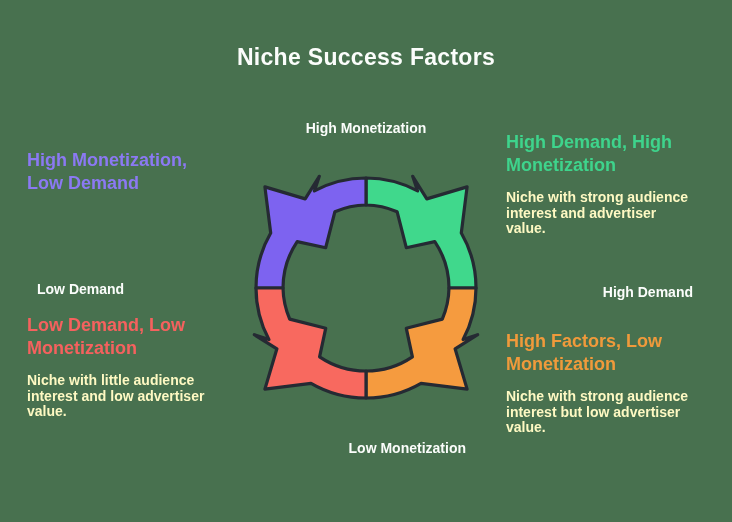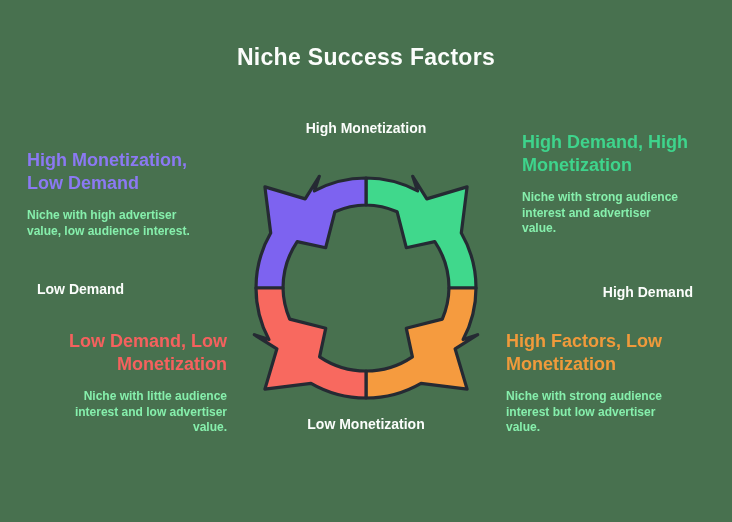--- a/index.html
+++ b/index.html
@@ -13,34 +13,34 @@
     text-align:center; font-size:23px; font-weight:bold;
     color:#fbfdfb; letter-spacing:0.3px;
   }
   svg { position:absolute; left:0; top:0; }
   .arc { stroke:#252a33; stroke-width:3.2; stroke-linejoin:round; stroke-linecap:round; }
   .axis-label {
     position:absolute; color:#fbfdfb; font-size:14px; font-weight:bold;
     white-space:nowrap;
   }
   #axis-top    { left:266px; top:120px; width:200px; text-align:center; }
-  #axis-bottom { left:266px; top:416px; width:200px; text-align:center; }
+  #axis-bottom { left:266px; top:440px; width:200px; text-align:right; }
   #axis-left   { left:37px;  top:281px; }
   #axis-right  { left:0px; right:39px; top:284px; text-align:right; }
   .q-block { position:absolute; width:200px; }
   .q-heading {
     font-size:18px; line-height:23px; font-weight:bold; white-space:pre-line;
   }
   .q-body {
-    margin-top:13px; font-size:12px; line-height:15.5px; font-weight:bold;
-    color:#86efac; white-space:pre-line;
+    margin-top:13px; font-size:14px; line-height:15.5px; font-weight:bold;
+    color:#fef9c3; white-space:pre-line;
   }
   #q-tl { left:27px;  top:149px; text-align:left; }
-  #q-tr { left:506px; top:131px; text-align:left;margin-left:16px; }
-  #q-bl { left:27px;  top:330px; text-align:right; }
+  #q-tr { left:506px; top:131px; text-align:left; }
+  #q-bl { left:27px;  top:314px; text-align:left; }
   #q-br { left:506px; top:330px; text-align:left; }
 </style>
 </head>
 <body>
 
 <div id="stage">
 
   <div class="title">Niche Success Factors</div>
 
   <svg width="732" height="522" viewBox="0 0 732 522">
@@ -82,22 +82,20 @@
   </svg>
 
   <div class="axis-label" id="axis-top">High Monetization</div>
   <div class="axis-label" id="axis-bottom">Low Monetization</div>
   <div class="axis-label" id="axis-left">Low Demand</div>
   <div class="axis-label" id="axis-right">High Demand</div>
 
   <div class="q-block" id="q-tl">
     <div class="q-heading" style="color: rgb(139, 121, 243);">High Monetization,
 Low Demand</div>
-    <div class="q-body">Niche with high advertiser
-value, low audience interest.</div>
   </div>
 
   <div class="q-block" id="q-tr">
     <div class="q-heading" style="color: rgb(62, 212, 140);">High Demand, High
 Monetization</div>
     <div class="q-body">Niche with strong audience
 interest and advertiser
 value.</div>
   </div>
 

